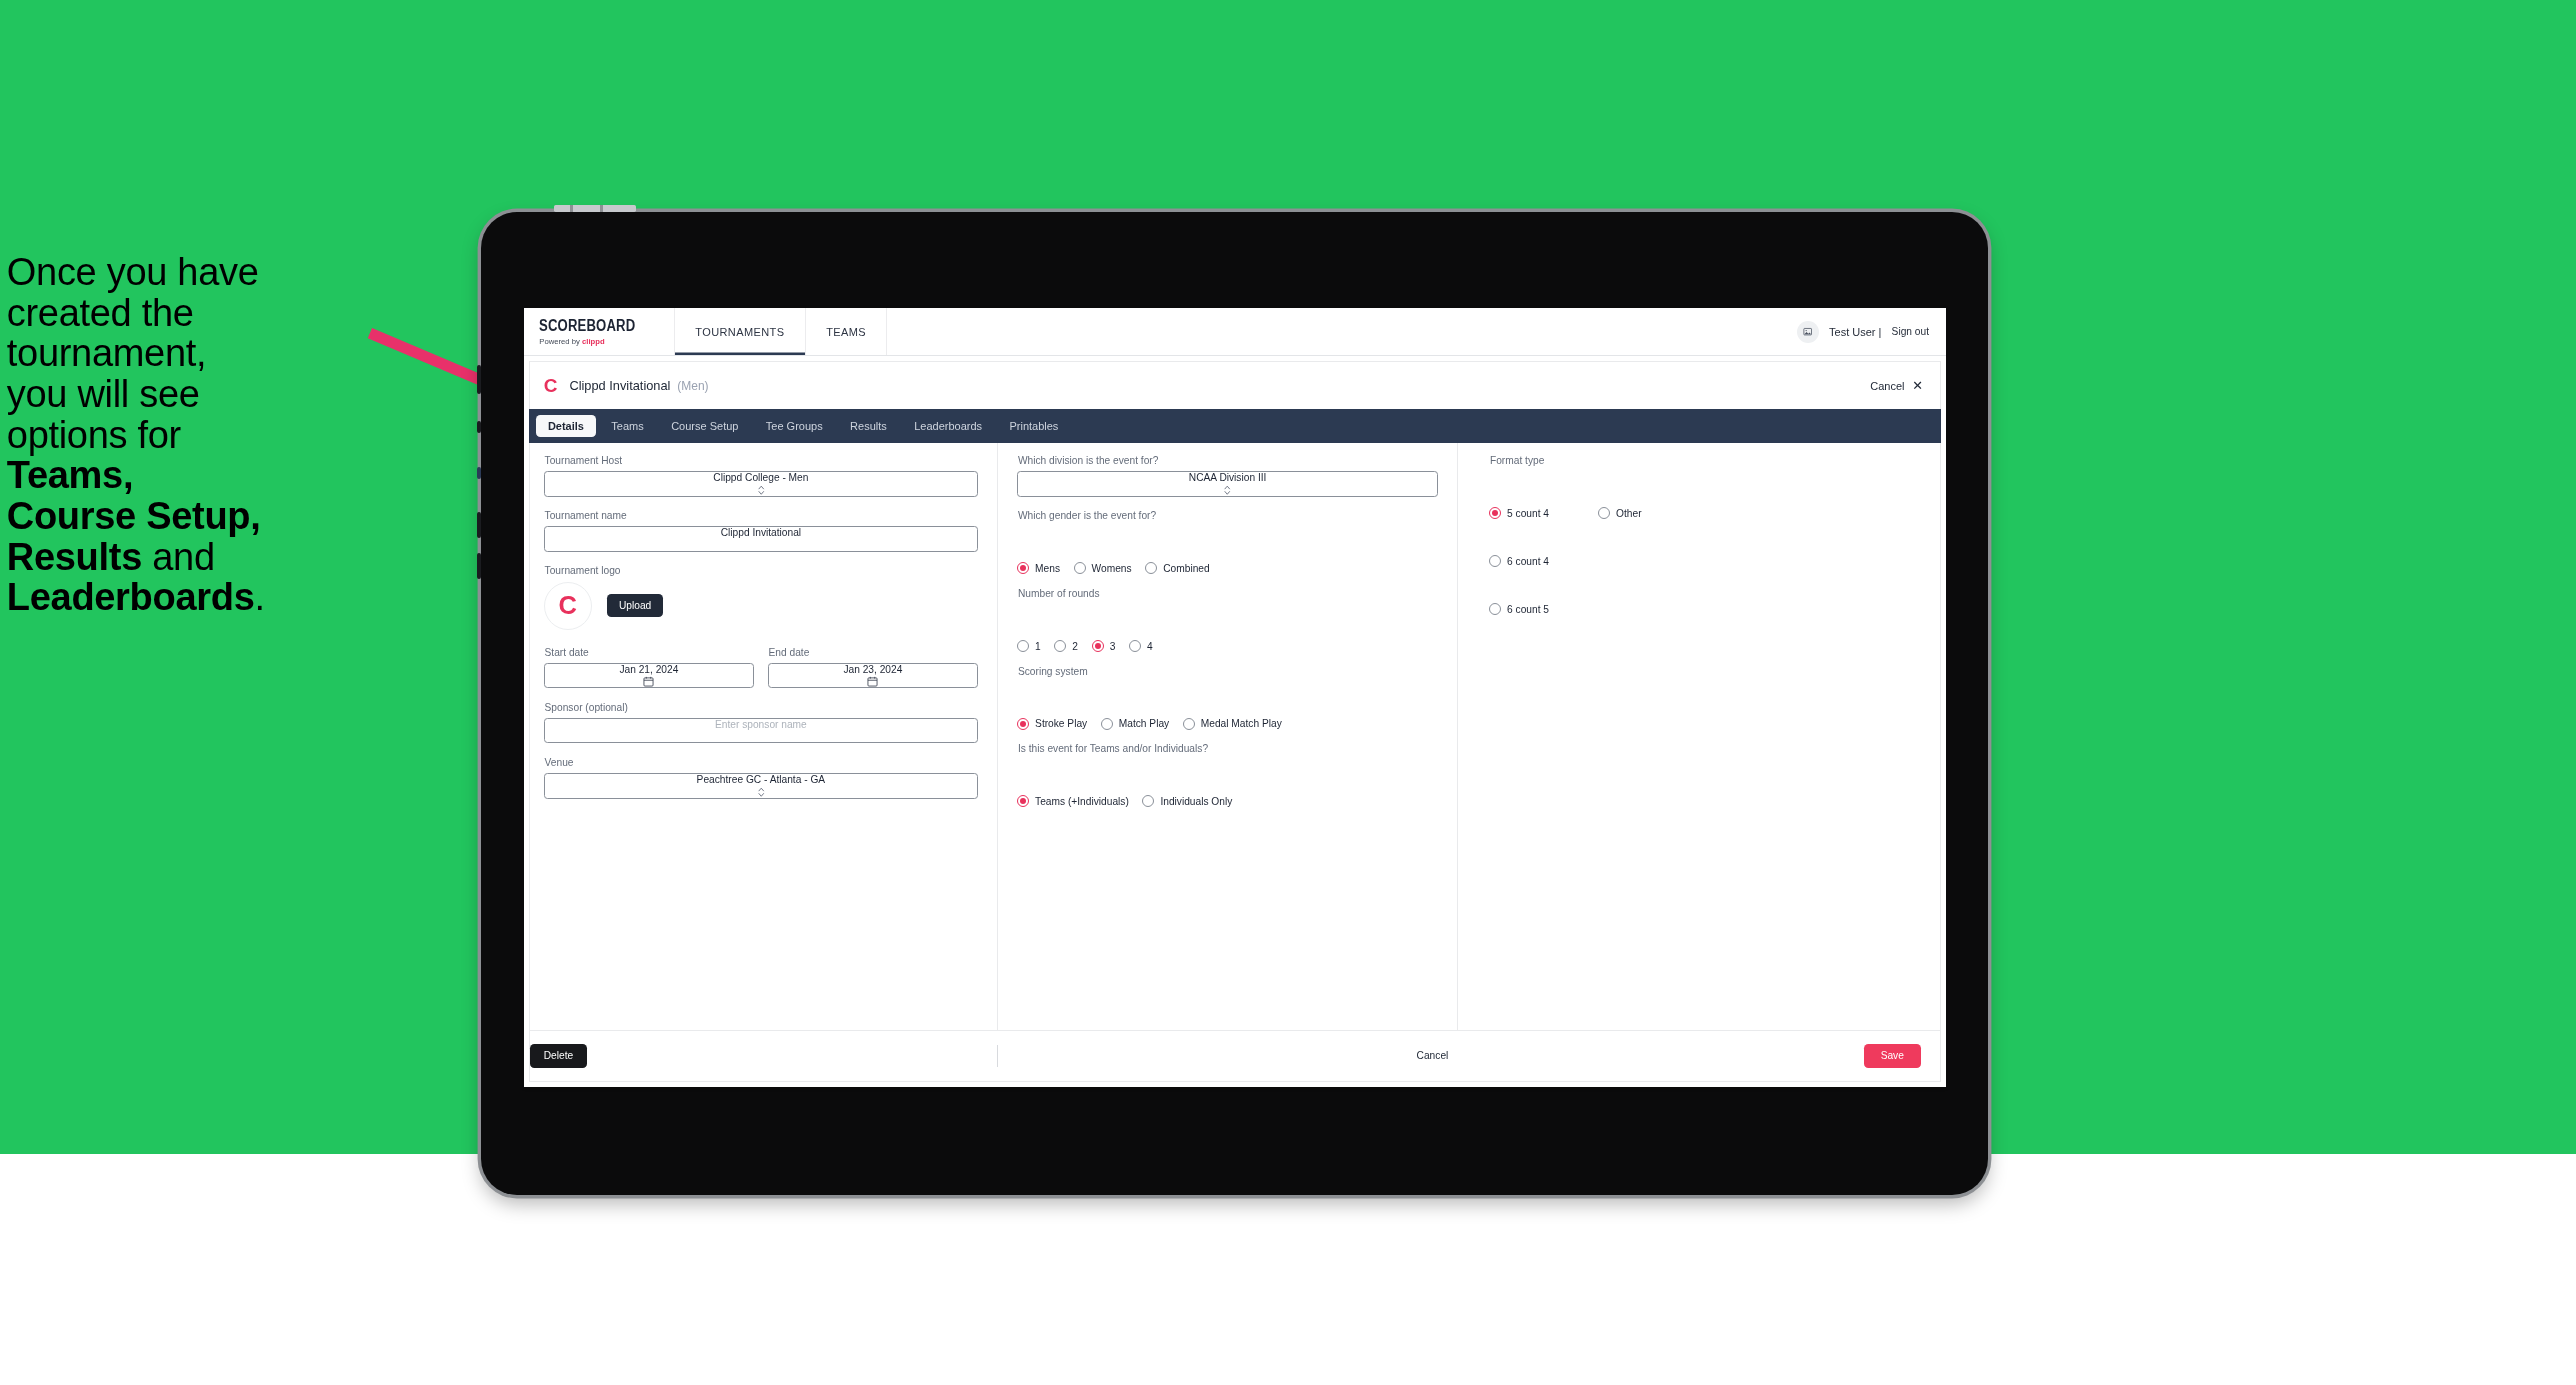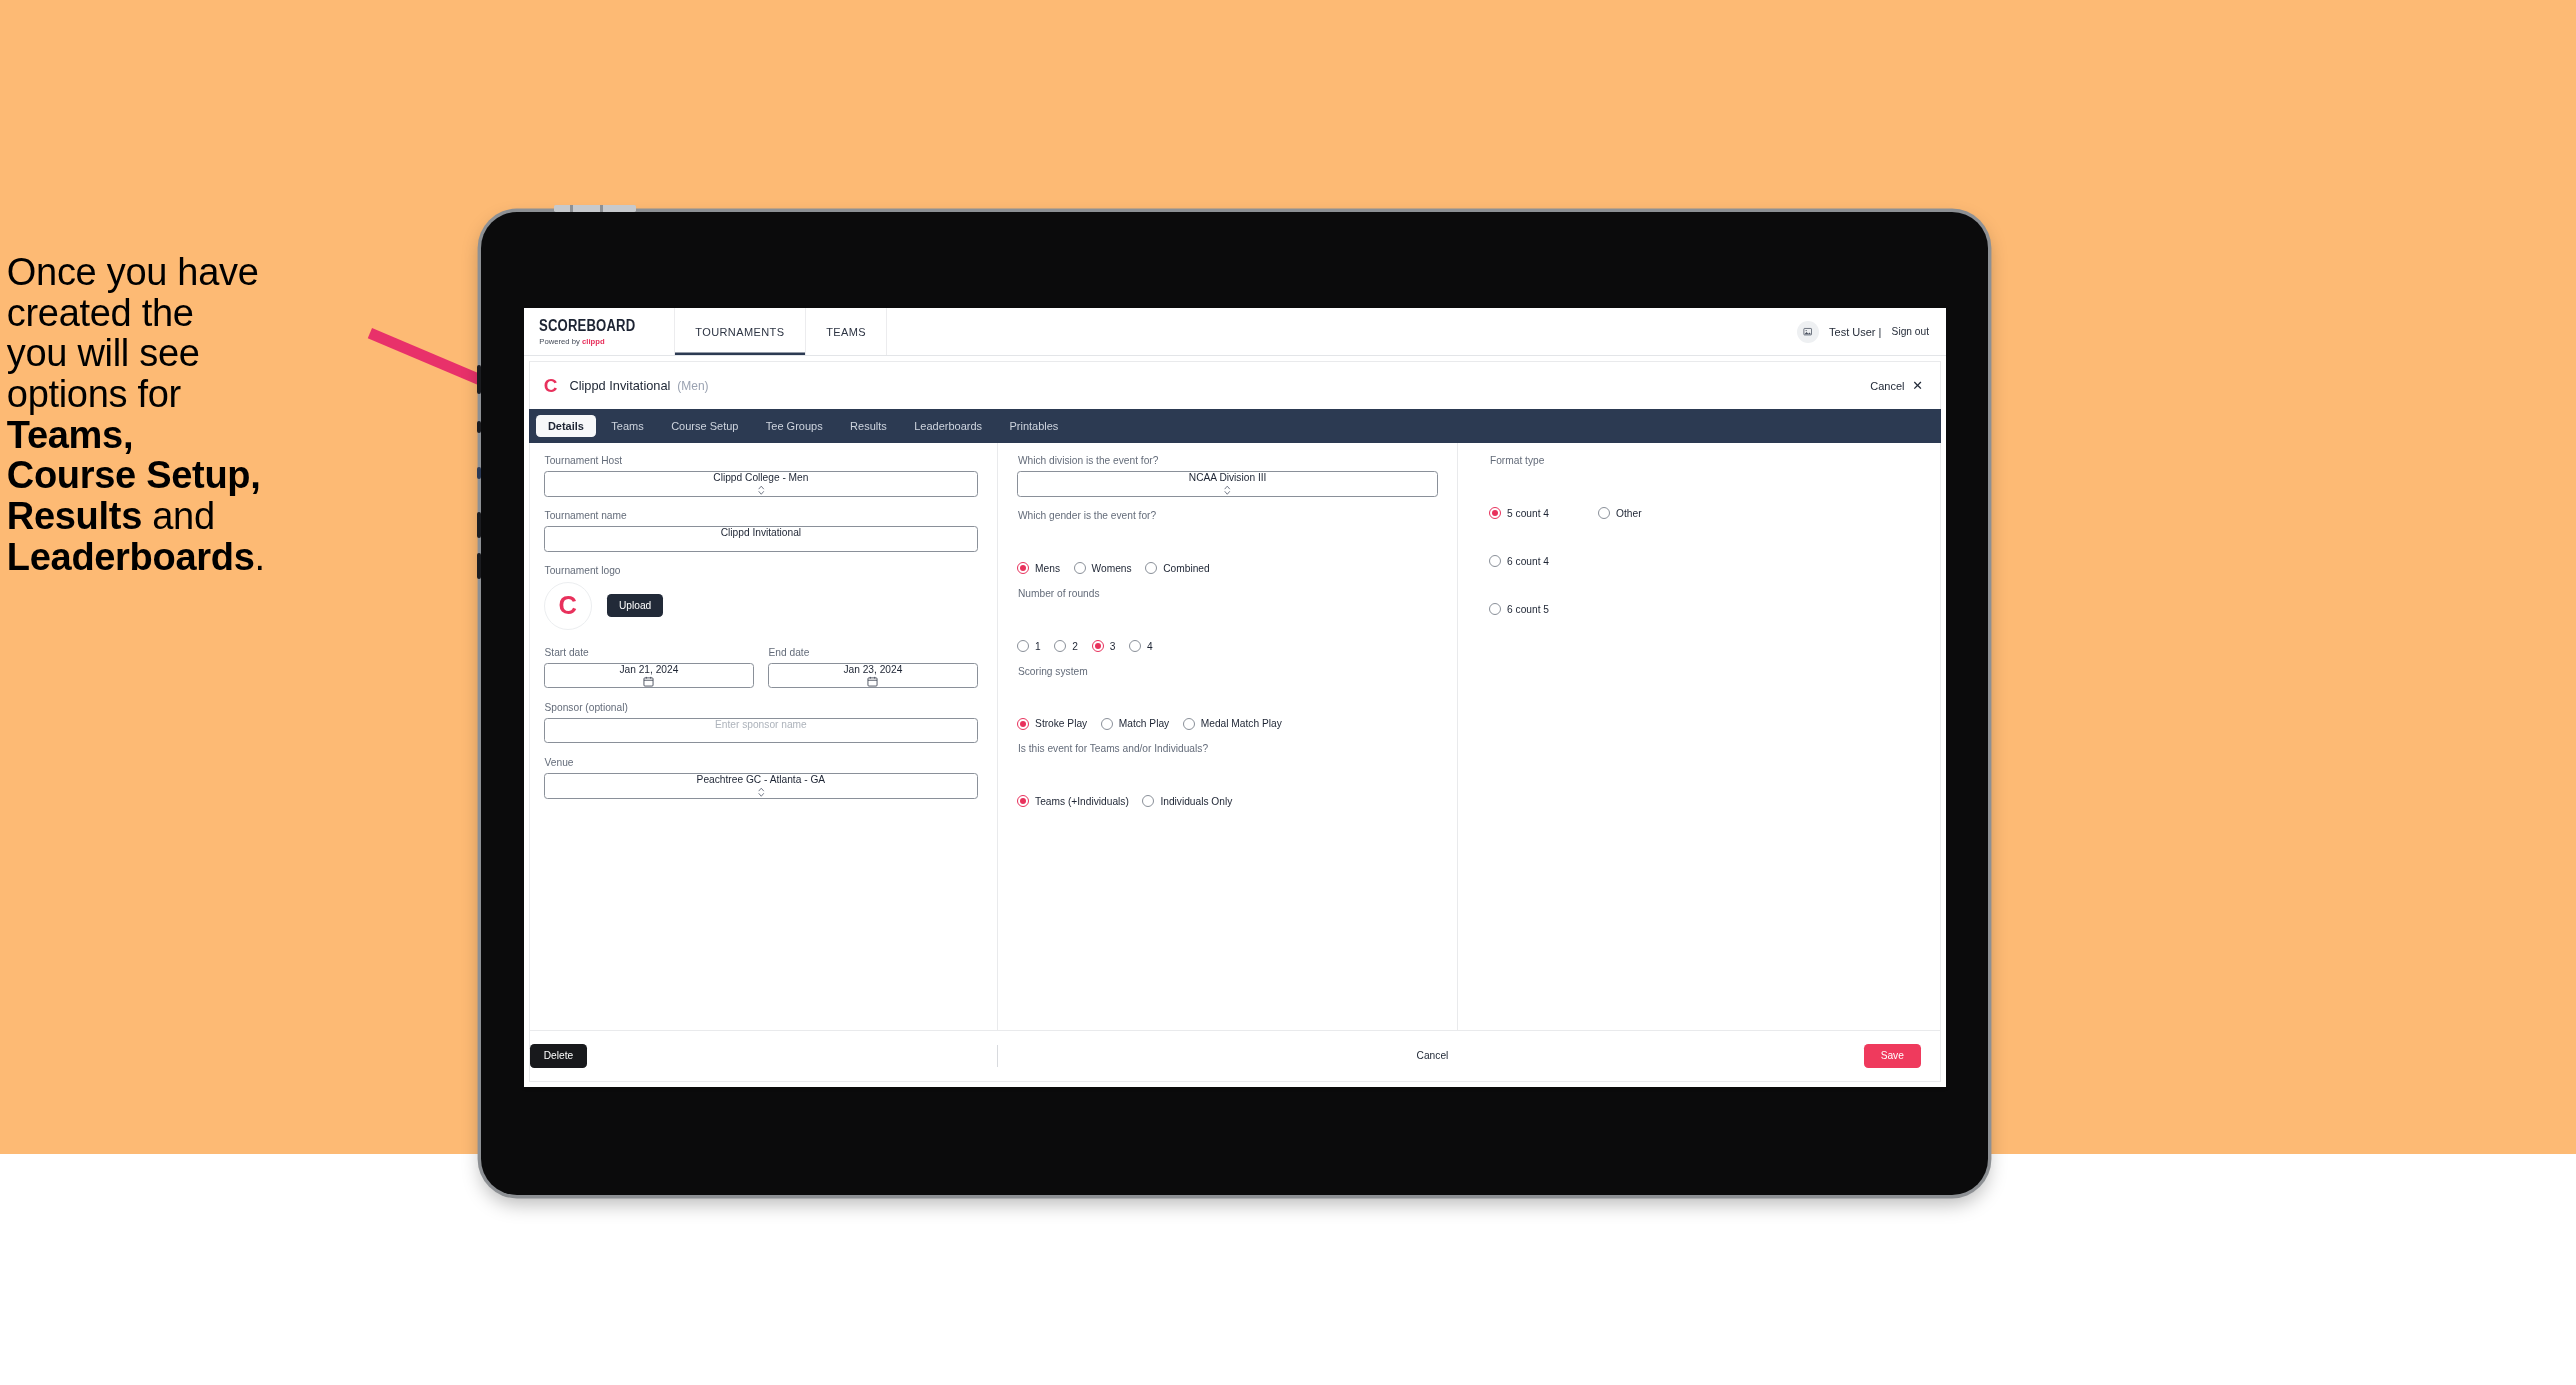--- a/index.html
+++ b/index.html
@@ -2,21 +2,21 @@
 <html style="font-size:13.6px"><head>
 <meta charset="utf-8">
 <style>
   * { box-sizing: border-box; margin: 0; padding: 0; }
   html, body {
     width: 2576px; height: 1386px;
     background: #ffffff;
     font-family: "Liberation Sans", sans-serif;
     overflow: hidden;
   }
-  #stage { position: relative; width: 2576px; height: 1154px; background:#fdba74;text-decoration:underline; }
+  #stage { position: relative; width: 2576px; height: 1154px; background:#22c55e;text-decoration:underline; }
 
   
   #annotation {
     position: absolute;
     left: 6.8px; top: 252px;
     width: 426px;
     font-size: 38px;
     line-height: 1.07;
     color: #000;
     letter-spacing: -0.3px;
@@ -223,20 +223,21 @@
   .btn-save { background:#ef3a5d; color:#fff; font-size:10.2px; padding:6.8px 17px; border-radius:4.3px; cursor:pointer; }
 </style>
 </head>
 <body>
 
 <div id="stage">
 
   <div id="annotation">
     <span class="ln">Once you have</span>
     <span class="ln">created the</span>
+    <span class="ln">tournament,</span>
     <span class="ln">you will see</span>
     <span class="ln">options for</span>
     <span class="ln"><b class="b">Teams,</b></span>
     <span class="ln"><b class="b">Course Setup,</b></span>
     <span class="ln"><b class="b">Results</b><span> and</span></span>
     <span class="ln"><b class="b">Leaderboards</b><span>.</span></span>
   </div>
 
   <svg id="arrow" viewBox="0 0 420 200">
     <path d="M4 12 L330 150" stroke="#e8316a" stroke-width="13" fill="none" stroke-linecap="butt"></path>

